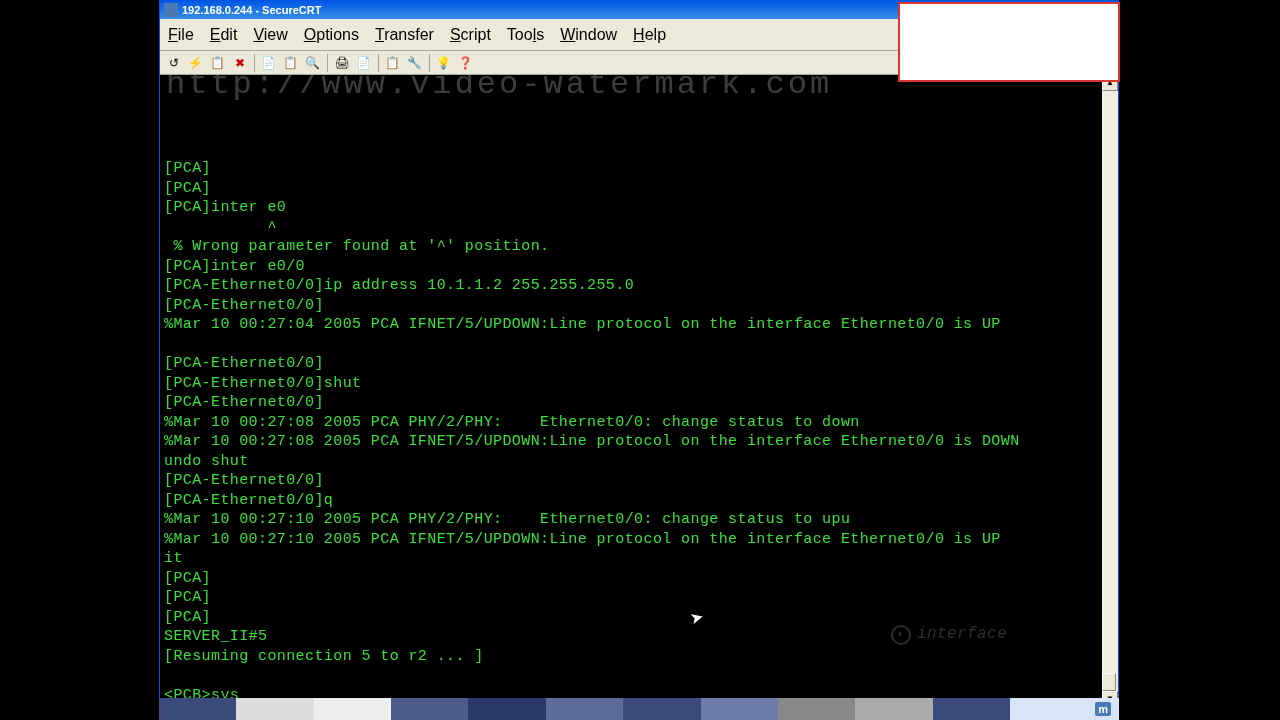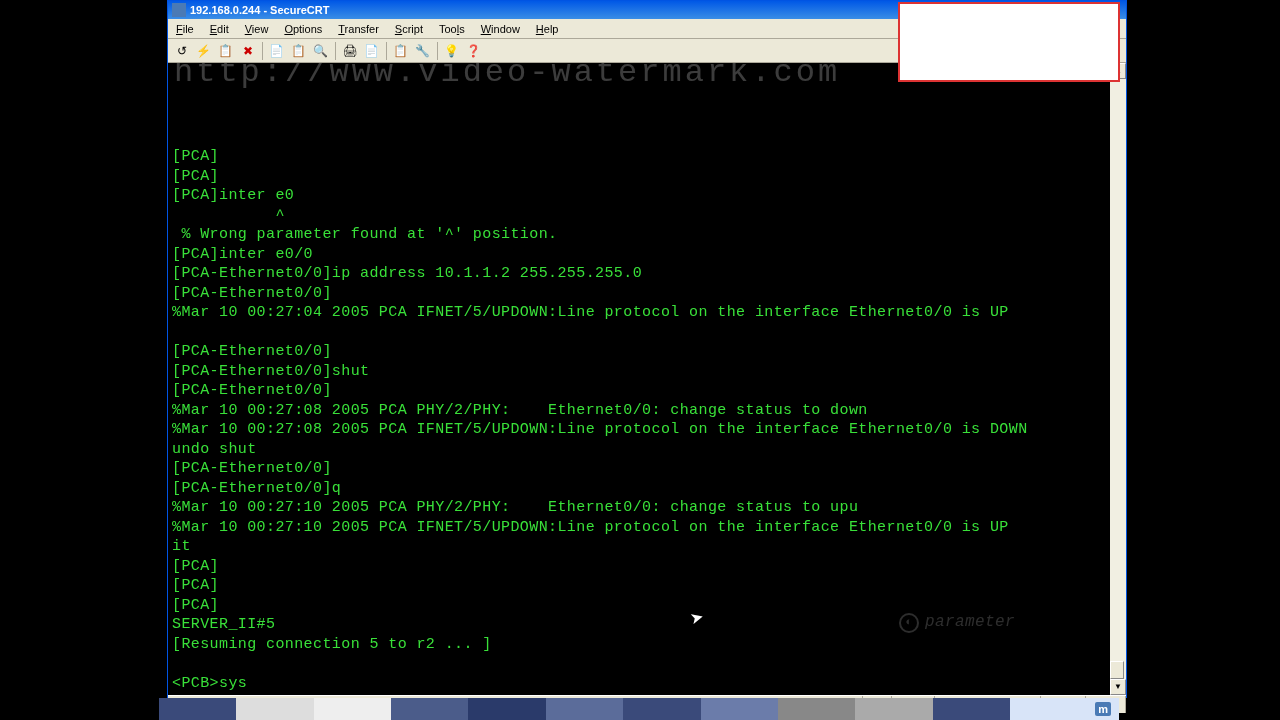--- a/index.html
+++ b/index.html
@@ -1,26 +1,26 @@
 <!DOCTYPE html>
 <html><head>
 <meta charset="utf-8">
 <style>
   * { margin: 0; padding: 0; box-sizing: border-box; }
   html, body { width: 1280px; height: 720px; overflow: hidden; background: #000; font-family: Tahoma, sans-serif; }
   
   .desktop { width: 1280px; height: 720px; background: #000; position: relative; }
   
-  .app-window { position: absolute; left: 167px; top: 0; width: 960px; height: 698px; background: #ece9d8; border: 1px solid #0054e3; }
+  .app-window { position: absolute; left: 159px; top: 0; width: 960px; height: 698px; background: #ece9d8; border: 1px solid #0054e3; }
   
   .title-bar { height: 18px; background: linear-gradient(to bottom, #0058e6, #3a8ee6); display: flex; align-items: center; padding: 0 4px; }
   .title-bar-icon { width: 14px; height: 14px; background: #4a7ab5; margin-right: 4px; display: inline-block; }
   .title-bar-text { color: #fff; font-size: 11px; font-weight: bold; }
   
-  .menu-bar { height: 20px; background: #ece9d8; display: flex; align-items: center; font-size: 11px; border-bottom: 1px solid #aca899; }
+  .menu-bar { height: 32px; background: #ece9d8; display: flex; align-items: center; font-size: 16px; border-bottom: 1px solid #aca899; }
   .menu-item { padding: 2px 8px; cursor: default; }
   .menu-u { text-decoration: underline; }
   
   .toolbar { height: 24px; background: #ece9d8; display: flex; align-items: center; padding: 0 4px; gap: 2px; border-bottom: 1px solid #aca899; }
   .tb-btn { width: 20px; height: 20px; background: #ece9d8; border: 1px solid transparent; display: flex; align-items: center; justify-content: center; font-size: 12px; cursor: default; }
   .tb-sep { width: 1px; height: 18px; background: #aca899; margin: 0 2px; }
   
   .terminal-container { position: relative; height: 632px; background: #000; display: flex; }
   .terminal { flex: 1; background: #000; padding: 6px 4px; font-family: 'Courier New', monospace; font-size: 15px; line-height: 19.5px; color: #39e039; overflow: hidden; position: relative; white-space: pre; letter-spacing: 0.4px; }
   .terminal-line { white-space: pre; height: 19.5px; }
@@ -88,21 +88,21 @@
       <div class="tb-btn">💡</div>
       <div class="tb-btn">❓</div>
     </div>
 
     <div class="terminal-container">
       <div class="terminal" id="terminal">
         
         
       <div class="terminal-line">[PCA]</div><div class="terminal-line">[PCA]</div><div class="terminal-line">[PCA]inter e0</div><div class="terminal-line">           ^</div><div class="terminal-line"> % Wrong parameter found at '^' position.</div><div class="terminal-line">[PCA]inter e0/0</div><div class="terminal-line">[PCA-Ethernet0/0]ip address 10.1.1.2 255.255.255.0</div><div class="terminal-line">[PCA-Ethernet0/0]</div><div class="terminal-line">%Mar 10 00:27:04 2005 PCA IFNET/5/UPDOWN:Line protocol on the interface Ethernet0/0 is UP</div><div class="terminal-line"></div><div class="terminal-line">[PCA-Ethernet0/0]</div><div class="terminal-line">[PCA-Ethernet0/0]shut</div><div class="terminal-line">[PCA-Ethernet0/0]</div><div class="terminal-line">%Mar 10 00:27:08 2005 PCA PHY/2/PHY:    Ethernet0/0: change status to down</div><div class="terminal-line">%Mar 10 00:27:08 2005 PCA IFNET/5/UPDOWN:Line protocol on the interface Ethernet0/0 is DOWN</div><div class="terminal-line">undo shut</div><div class="terminal-line">[PCA-Ethernet0/0]</div><div class="terminal-line">[PCA-Ethernet0/0]q</div><div class="terminal-line">%Mar 10 00:27:10 2005 PCA PHY/2/PHY:    Ethernet0/0: change status to upu</div><div class="terminal-line">%Mar 10 00:27:10 2005 PCA IFNET/5/UPDOWN:Line protocol on the interface Ethernet0/0 is UP</div><div class="terminal-line">it</div><div class="terminal-line">[PCA]</div><div class="terminal-line">[PCA]</div><div class="terminal-line">[PCA]</div><div class="terminal-line">SERVER_II#5</div><div class="terminal-line">[Resuming connection 5 to r2 ... ]</div><div class="terminal-line"></div><div class="terminal-line">&lt;PCB&gt;sys</div><div class="terminal-line">System View: return to User View with Ctrl+Z.</div><div class="watermark-url">http://www.video-watermark.com</div><div class="watermark-logo">
           <span class="wm-circle">◐</span>
-          <span>parameter</span>
+          <span>interface</span>
         </div></div>
       <div class="scrollbar">
         <div class="sb-btn">▲</div>
         <div class="sb-track">
           <div class="sb-thumb"></div>
         </div>
         <div class="sb-btn">▼</div>
       </div>
     </div>
 

